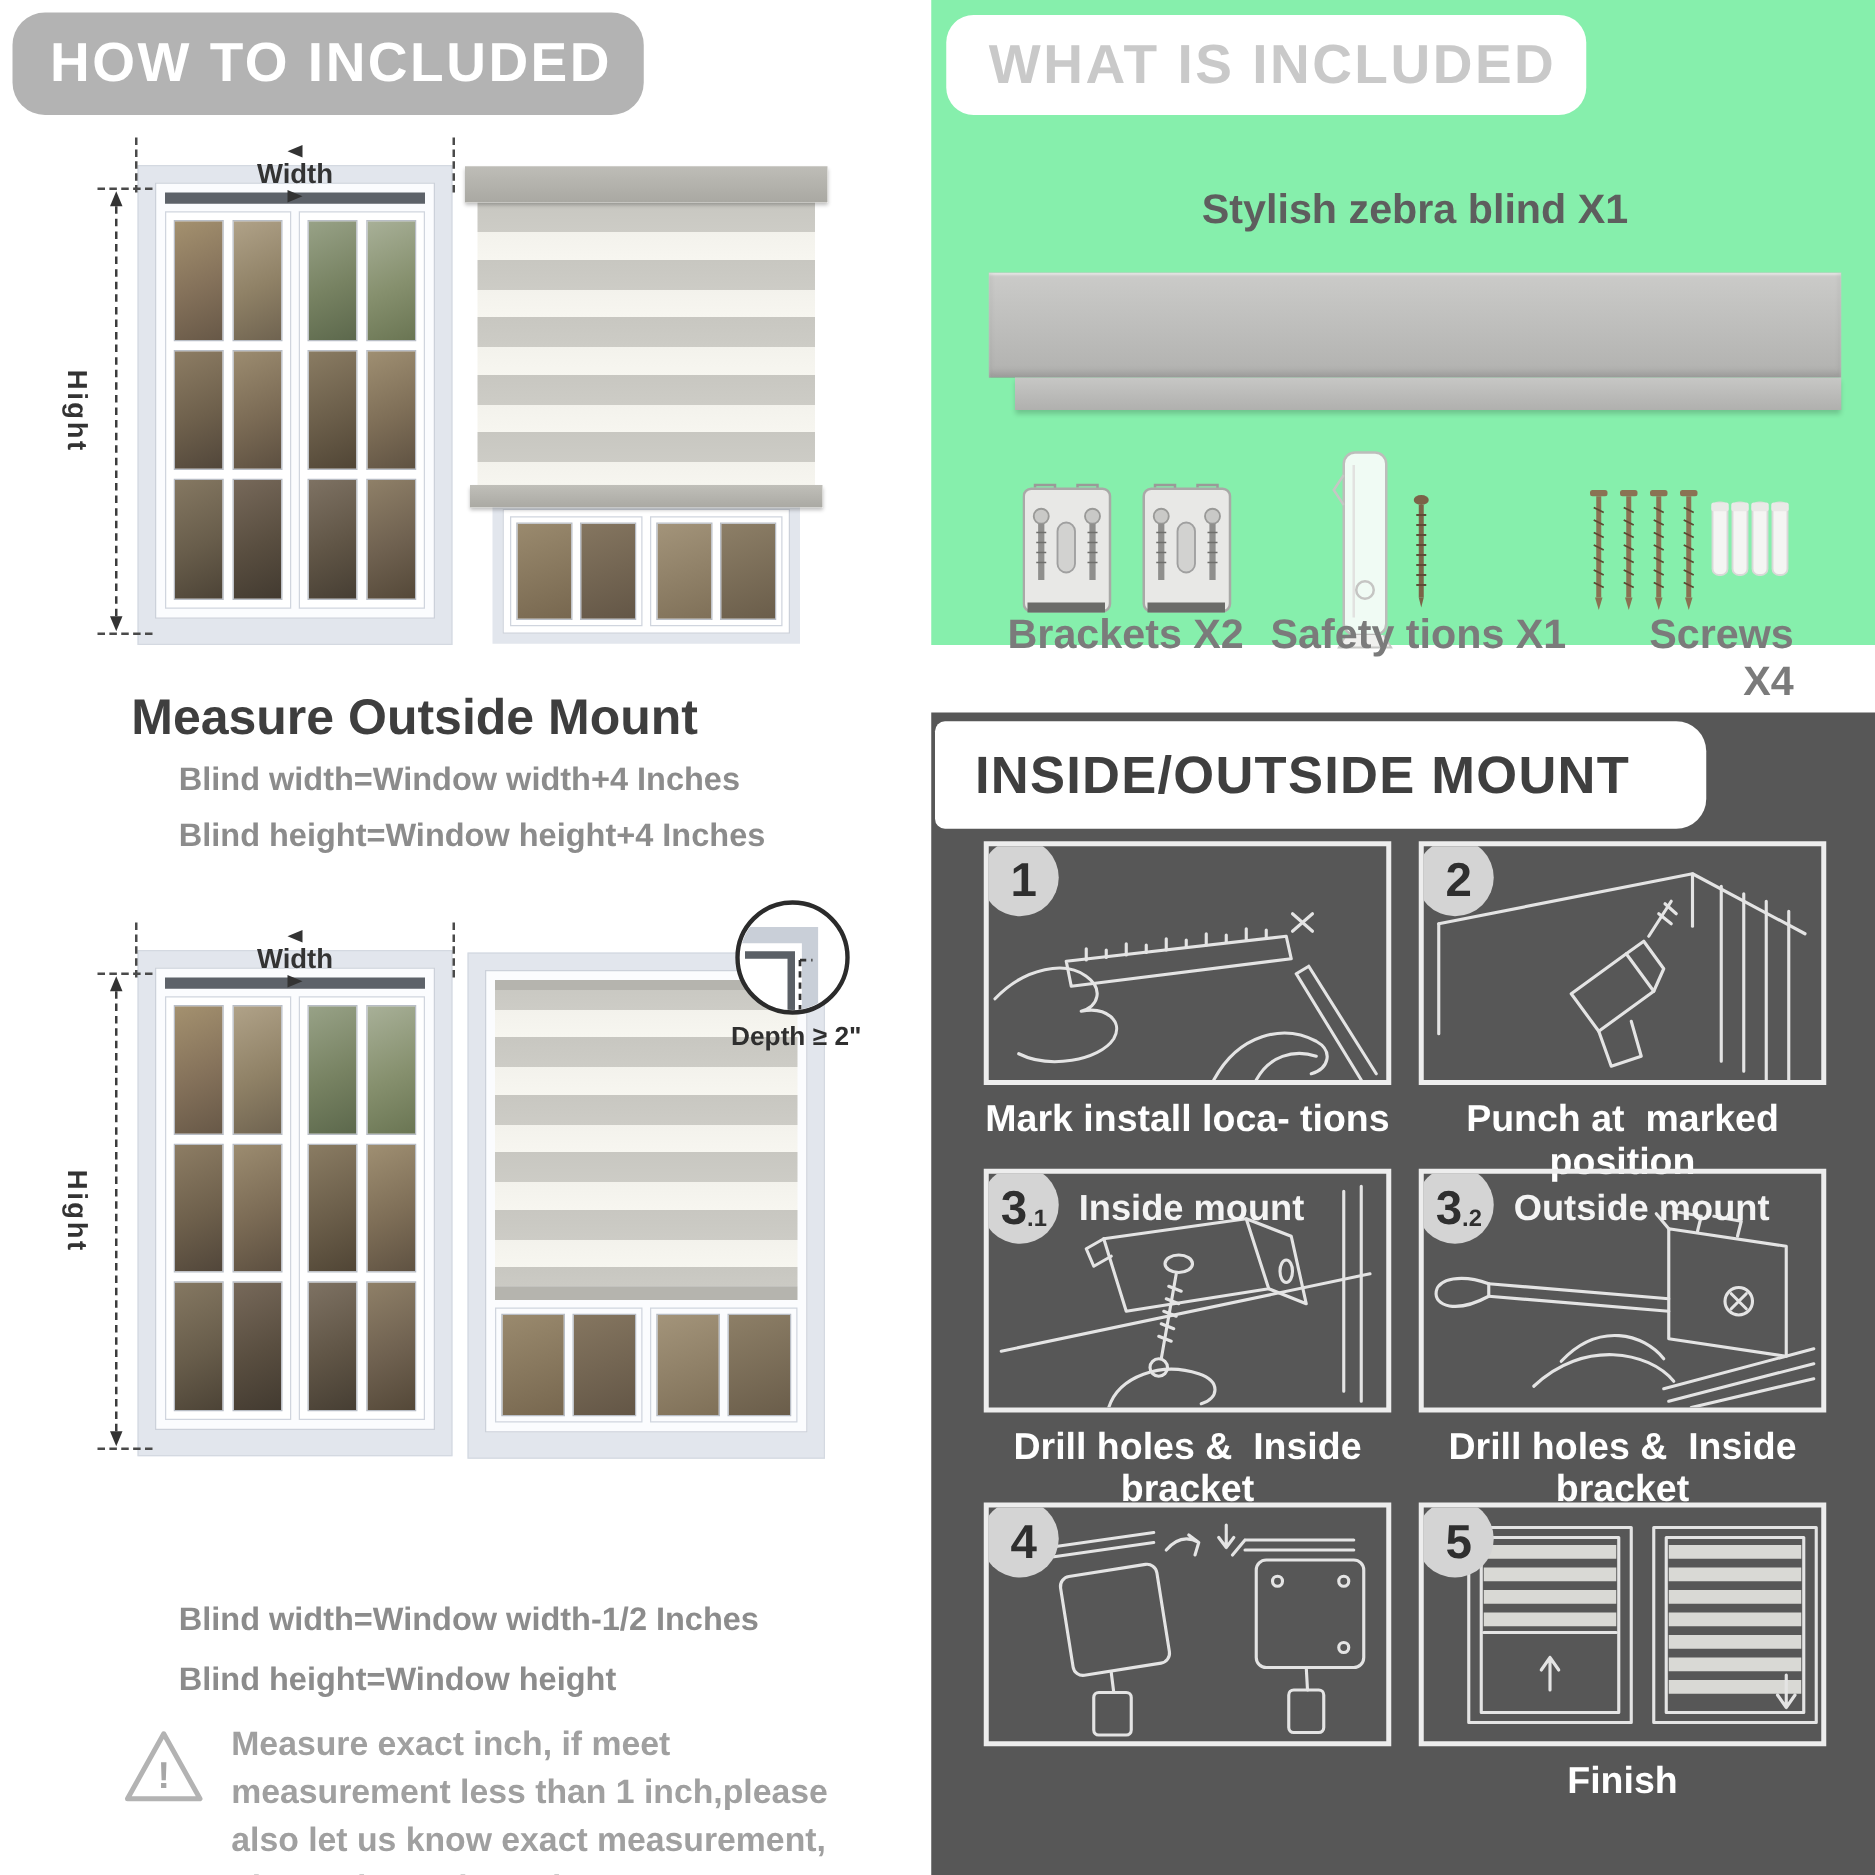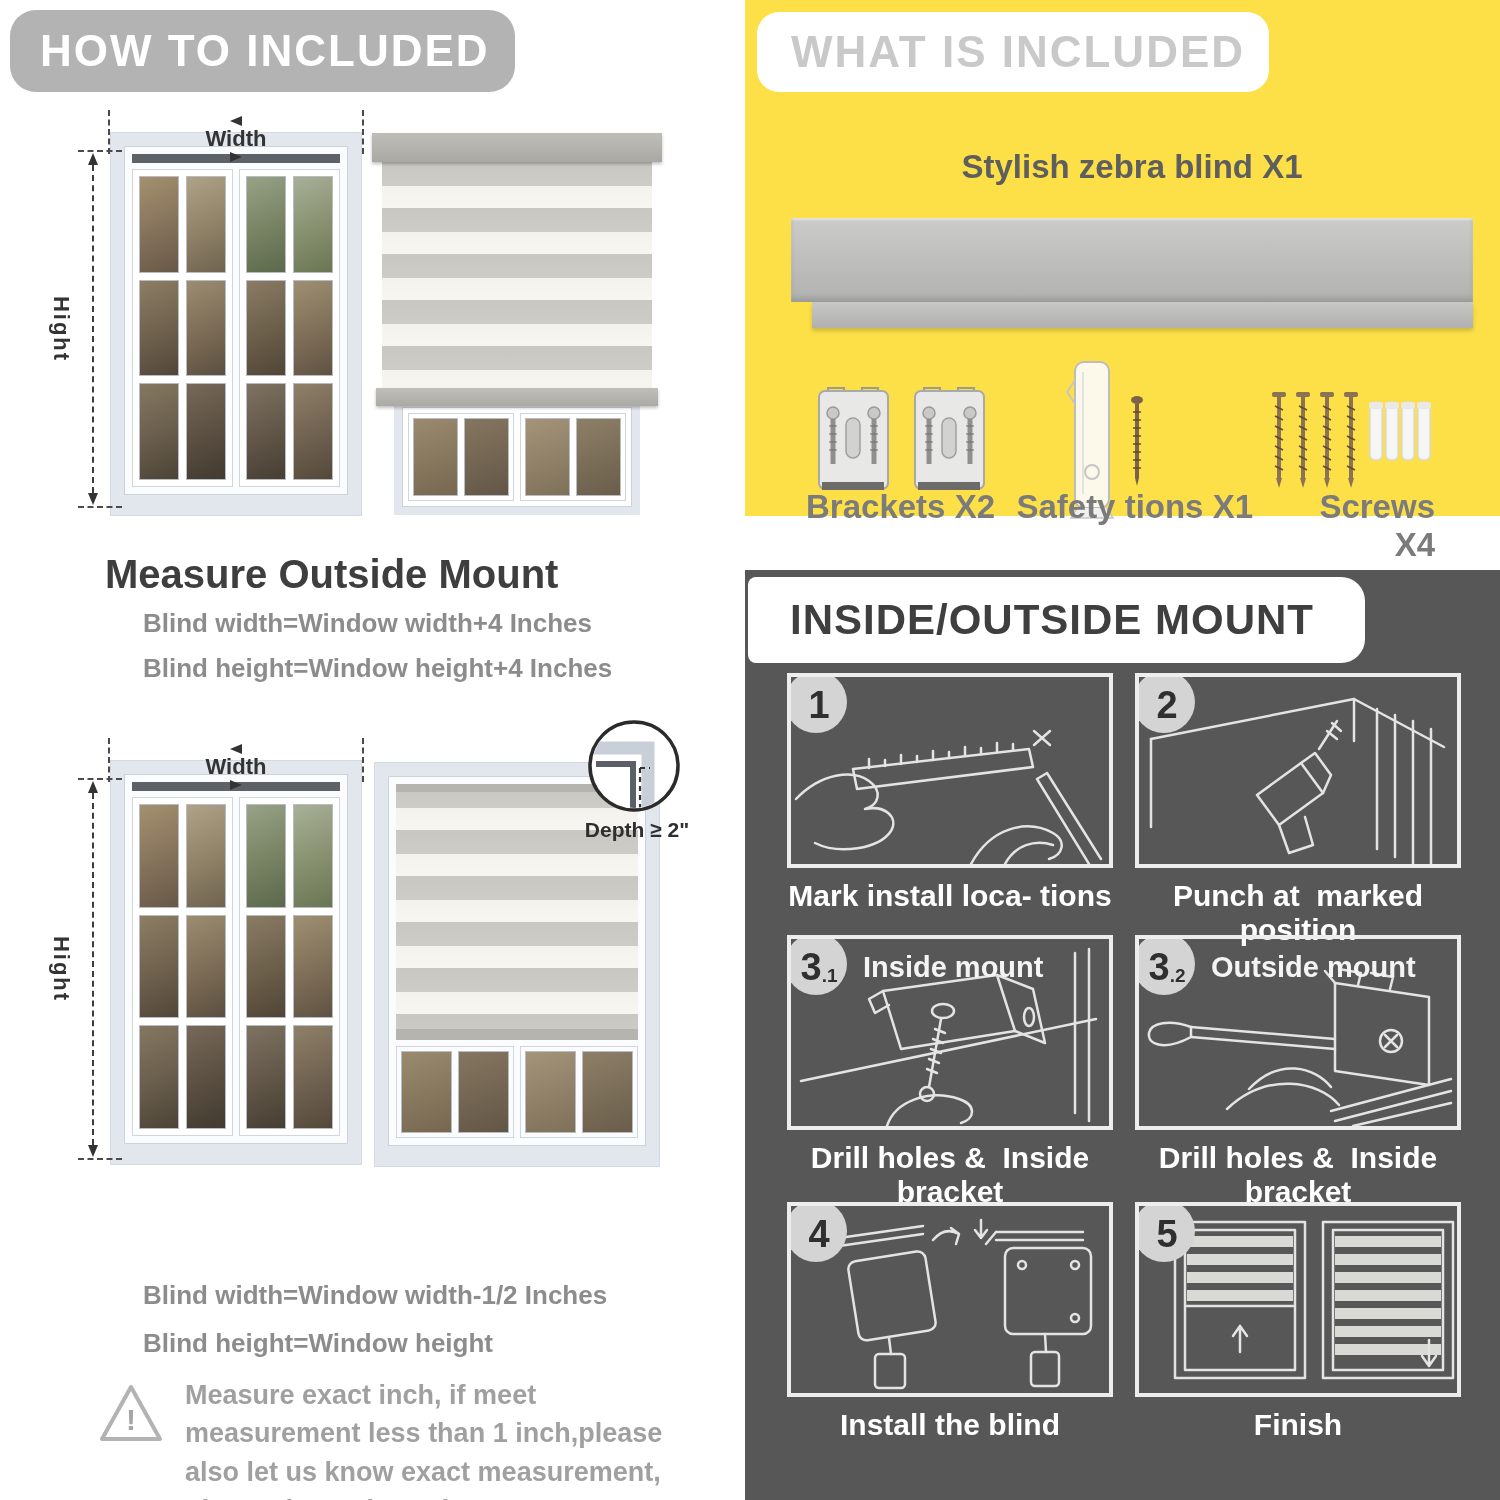--- a/index.html
+++ b/index.html
@@ -83,37 +83,37 @@
   .vdashseg { flex:1; width:0; border-left:2.5px dashed #3c3c3c; }
   .va-label { position:absolute; left:-30px; top:50%; transform:translateY(-50%);
               writing-mode:vertical-rl; font-size:22px; font-weight:bold; color:#333; letter-spacing:2px; }
 
   .sec-title { position:absolute; font-size:40px; font-weight:bold; color:#3e3e3e; }
   .sec-line  { position:absolute; font-size:26px; font-weight:bold; color:#8c8c8c;margin-left:38px; }
   .depth-label { position:absolute; font-size:21px; font-weight:bold; color:#2f2f2f; text-align:center; }
   .warn-text { position:absolute; font-size:27px; font-weight:bold; color:#a0a0a0; line-height:1.42; }
 
   
-  .sec-included { position:absolute; left:745px; top:0; width:755px; height:516px; background:#fde047; }
+  .sec-included { position:absolute; left:745px; top:0; width:755px; height:516px; background:#86efac; }
   .included-header { position:absolute; left:12px; top:12px; width:512px; height:80px;
     background:#ffffff; border-radius:22px; display:flex; align-items:center; padding-left:34px;
     color:#c9c9c9; font-size:44px; font-weight:bold; letter-spacing:2px; }
   .blind-name { position:absolute; left:46px; top:148px; width:682px; text-align:center;
     font-size:33px; font-weight:bold; color:#5e5e5e; }
   .bar-top { position:absolute; left:46px; top:218px; width:682px; height:84px;
     background:linear-gradient(180deg,#cbcbc9 0%,#bdbdbb 55%,#b1b1af 100%);
     box-shadow:inset 0 -4px 5px rgba(0,0,0,.13), inset 0 2px 2px rgba(255,255,255,.5); }
   .bar-lip { position:absolute; left:67px; top:302px; width:661px; height:26px;
     background:linear-gradient(180deg,#c7c7c5,#b0b0ae); box-shadow:0 3px 4px rgba(0,0,0,.18); }
   .inc-label { position:absolute; top:488px; font-size:33px; font-weight:bold; color:#7b7b7b; text-align:right; }
 
   
   .sec-mount { position:absolute; left:745px; top:570px; width:755px; height:930px; background:#575757; }
   .mount-header { position:absolute; left:3px; top:7px; width:617px; height:86px;
-    background:#ffffff; border-radius:8px 24px 24px 8px; display:flex; align-items:center; padding-left:42px;
+    background:#ffffff; border-radius:8px 24px 24px 8px; display:flex; align-items:center; padding-left:32px;
     color:#3f3f3f; font-size:42px; font-weight:bold; letter-spacing:1px; }
   .step { position:absolute; width:326px; }
   .step-frame { position:relative; width:326px; height:195px; border:4px solid #ededed; overflow:hidden; }
   .step-frame svg { position:absolute; left:0; top:0; width:318px; height:187px; }
   .badge { position:absolute; top:-6px; left:-6px; width:62px; height:62px; border-radius:50%;
     background:#d4d4d4; display:flex; align-items:center; justify-content:center;
     padding-top:6px; padding-left:6px; }
   .badge-num { font-size:38px; font-weight:bold; color:#2f2f2f; line-height:1; }
   .badge-sub { font-size:19px; font-weight:bold; color:#2f2f2f; line-height:1; margin-top:16px; }
   .step-inlabel { position:absolute; left:72px; top:12px; font-size:29px; font-weight:bold; color:#f4f4f4; }
@@ -490,21 +490,20 @@
               <circle cx="284" cy="112" r="4"></circle>
             <path d="M254,128 L255,146"></path>
             <rect x="240" y="146" width="28" height="34" rx="4"></rect>
           </g>
         </svg>
         <div class="badge">
           <span class="badge-num">4</span>
             <span class="badge-sub"></span>
         </div>
       </div>
-      <div class="step-caption">Install the blind</div>
     </div>
 
     <div class="step" style="left:390px; top:632px;">
       <div class="step-frame">
         <svg viewBox="0 0 318 187">
           <g class="lineart" stroke-width="3">
             <rect x="36" y="16" width="130" height="156"></rect>
             <rect x="184" y="16" width="130" height="156"></rect>
           </g>
           <g class="lineart" stroke-width="1.5">

